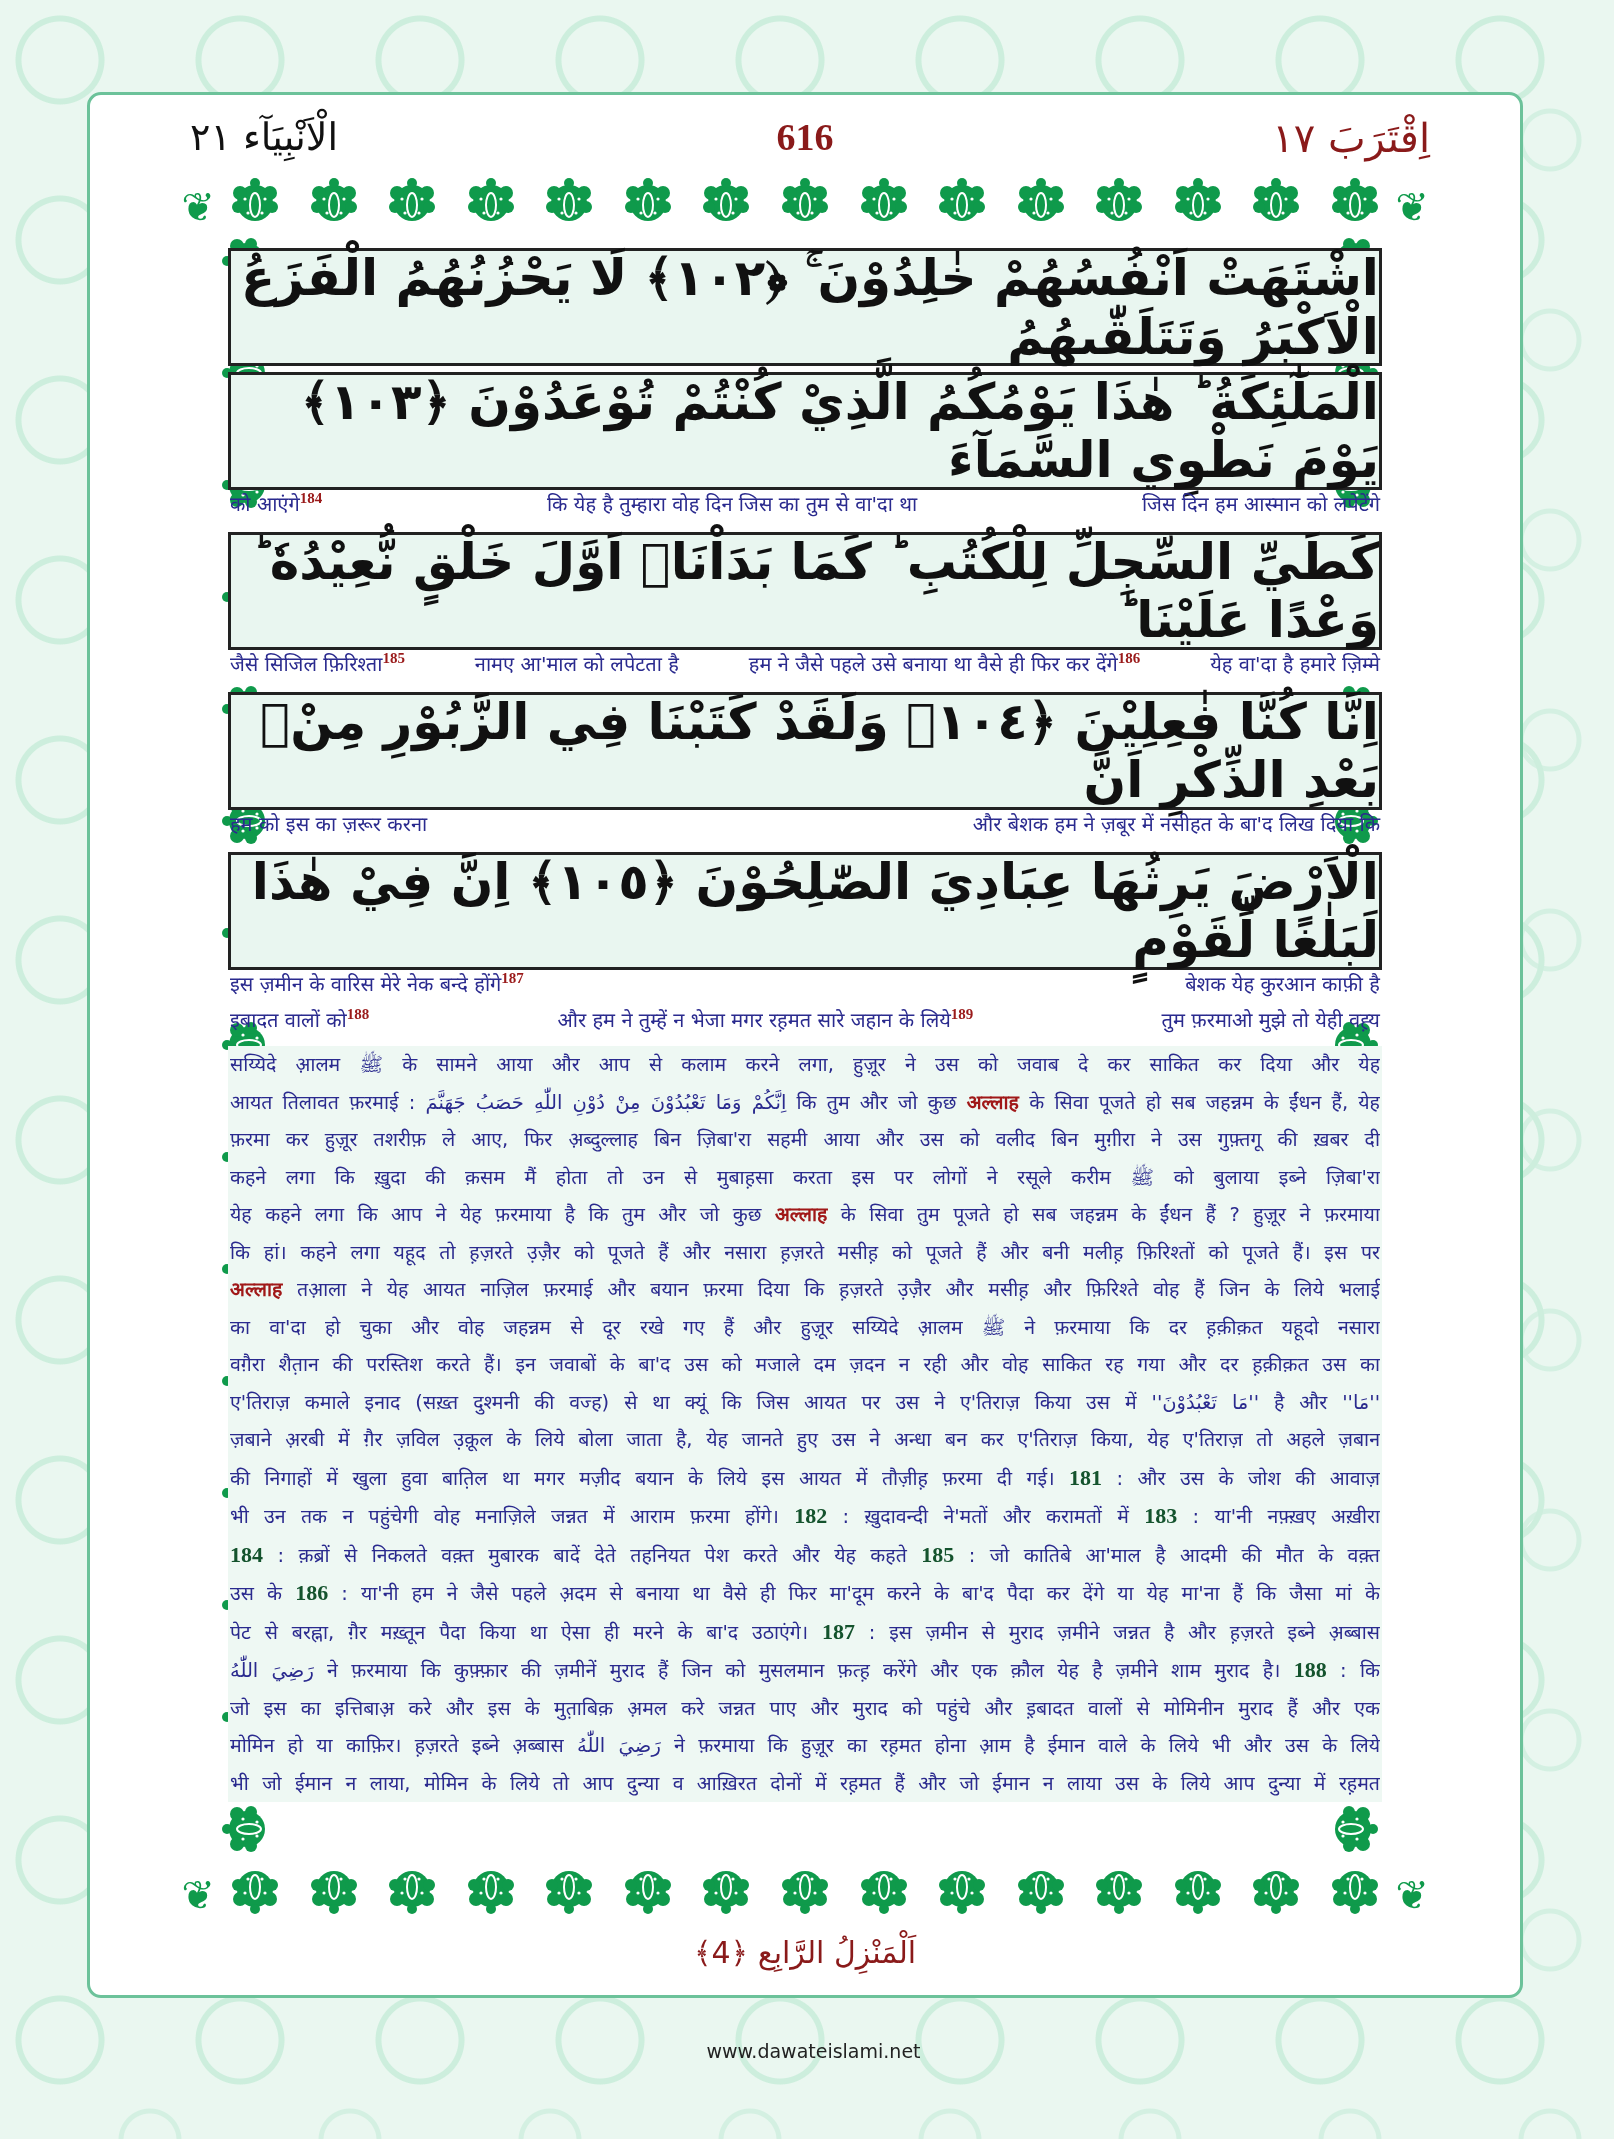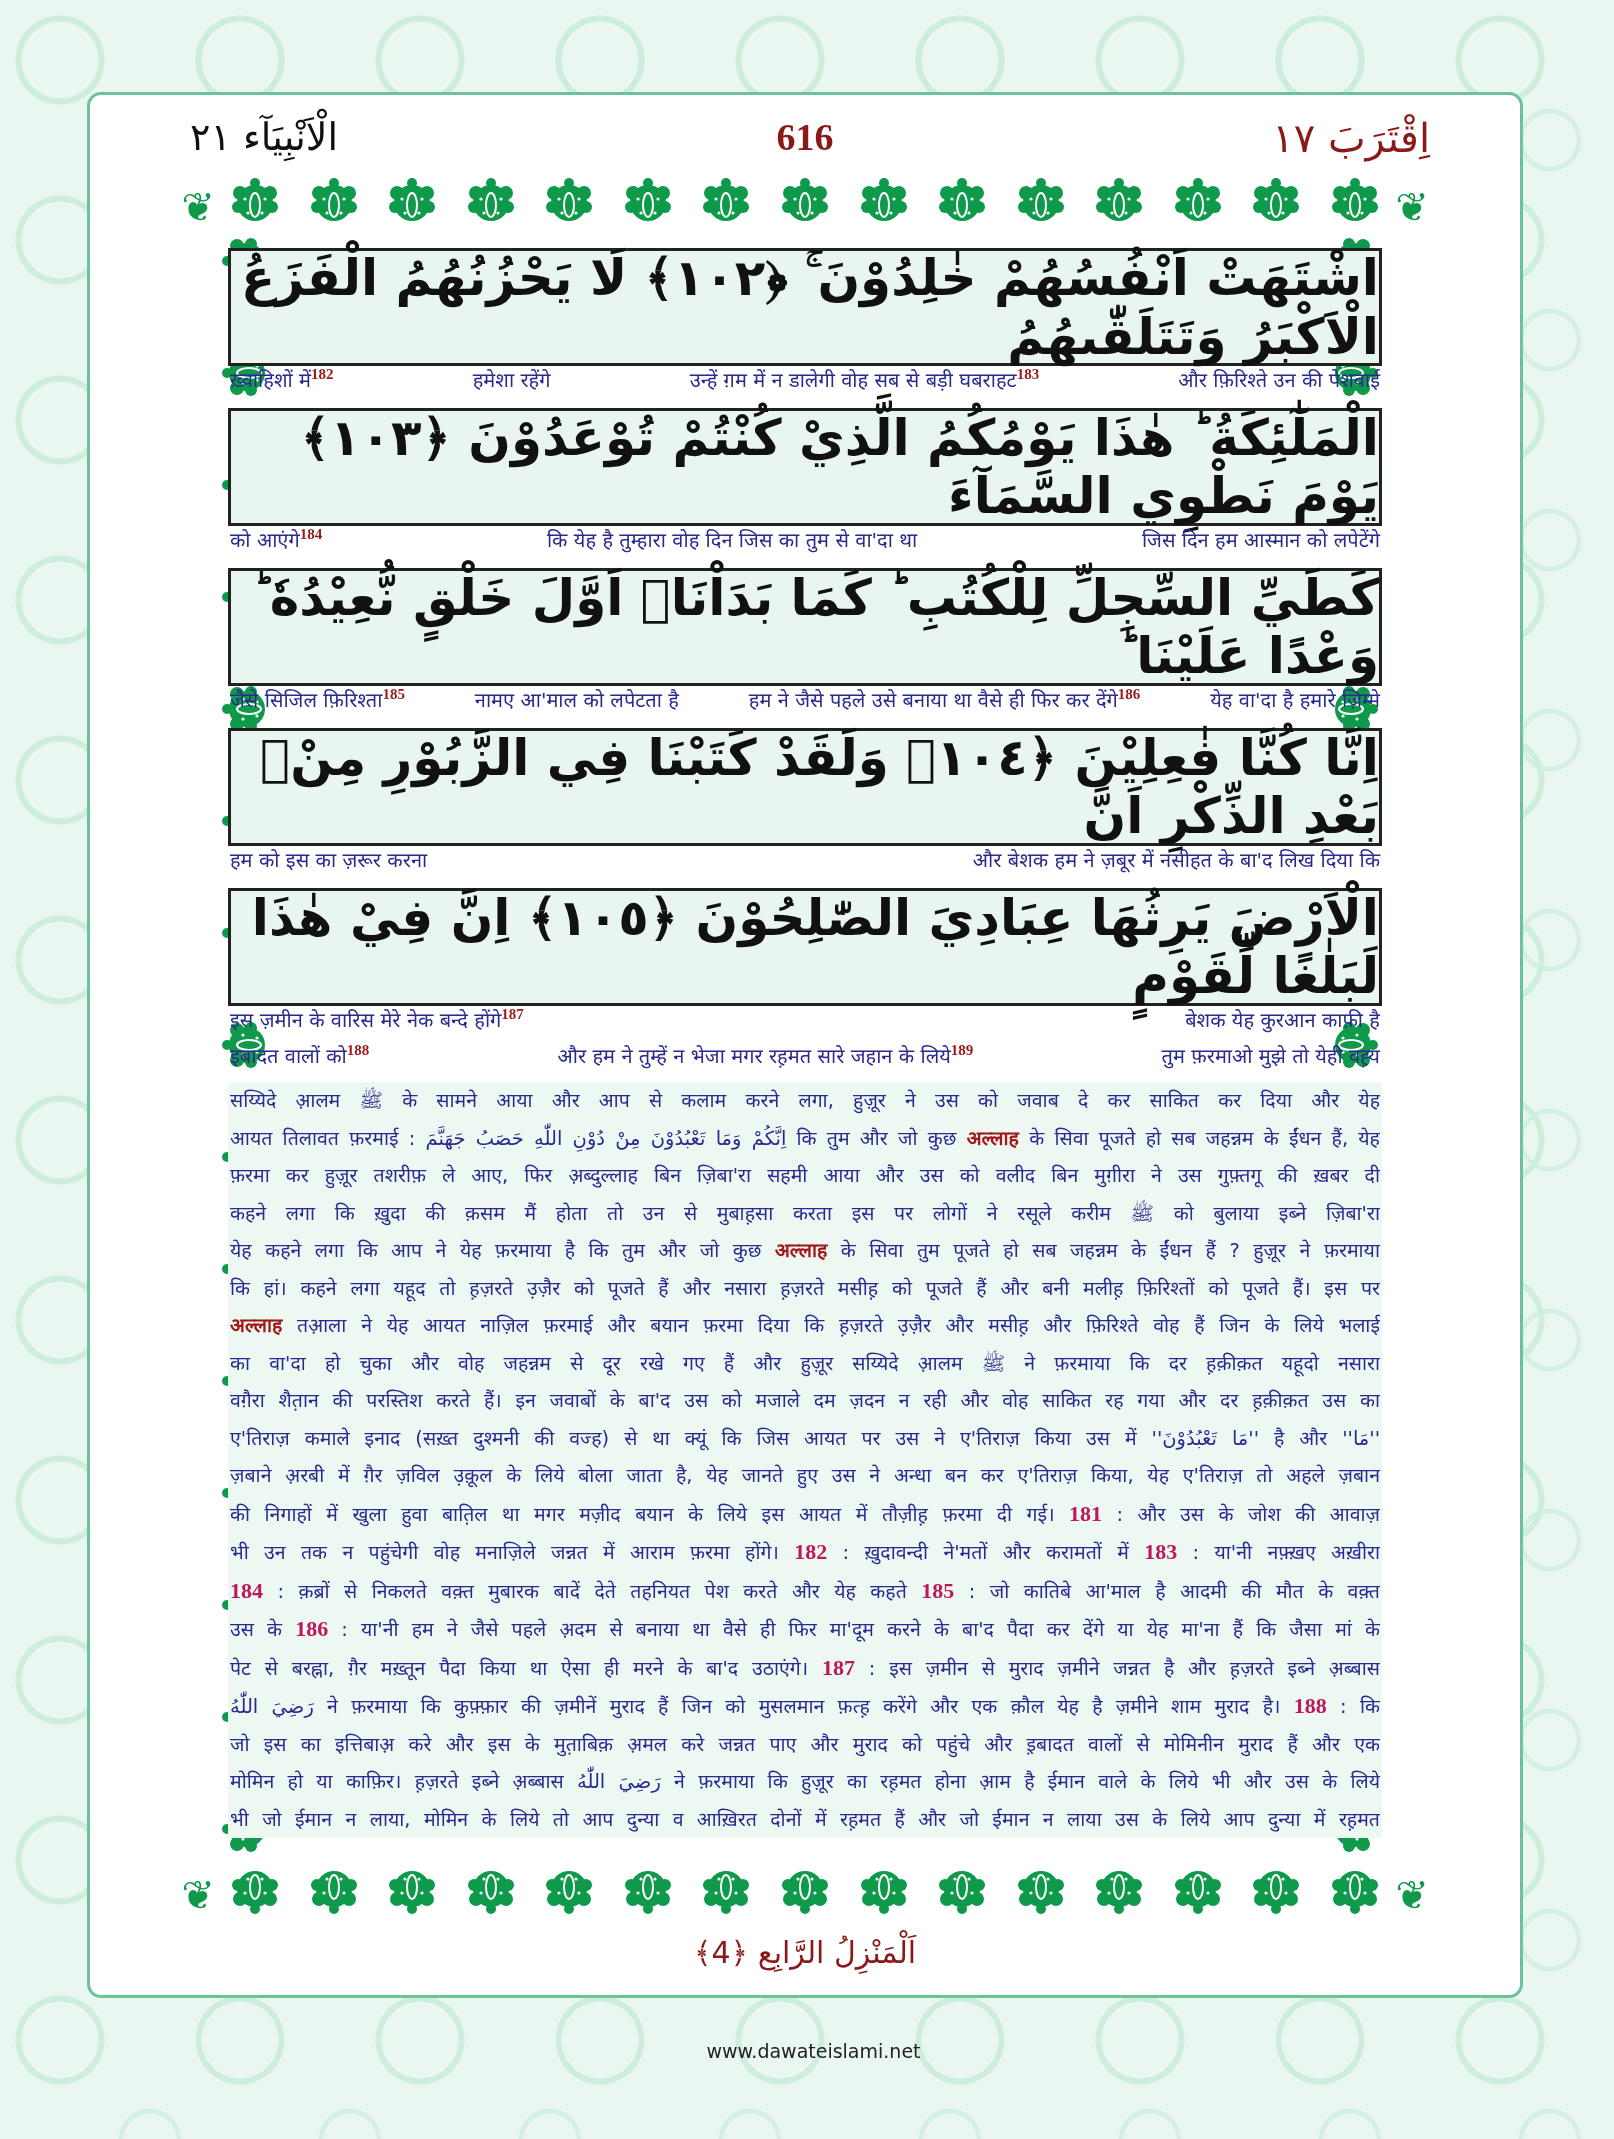--- a/index.html
+++ b/index.html
@@ -48,21 +48,21 @@
     padding:0 2px;
   }
   .fn-sup{color:#9a1a1a;font-family:"Liberation Serif",serif;font-weight:bold;font-size:15px;vertical-align:super;}
   .seg{display:inline-block;}
   .commentary{
     margin-top:4px;background:#eef8f3;font-family:"DejaVu Sans",sans-serif;
     font-size:19.5px;line-height:37.5px;color:#2a2a8e;text-align:justify;padding:0 2px;
   }
   .commentary .cline{display:block;text-align:justify;text-align-last:justify;white-space:nowrap;overflow:hidden;}
   .allah{color:#a01818;font-weight:bold;}
-  .fn-num{color:#be185d;font-family:"Liberation Serif",serif;font-weight:bold;font-size:22px;margin-top:44px;}
+  .fn-num{color:#14532d;font-family:"Liberation Serif",serif;font-weight:bold;font-size:22px;margin-top:44px;}
 
   .manzil{position:absolute;left:0;right:0;top:1840px;text-align:center;font-family:"DejaVu Sans",sans-serif;font-size:30px;color:#8a1a1a;direction:rtl;}
   .website{position:absolute;left:0;right:0;top:2040px;text-align:center;font-family:"DejaVu Sans",sans-serif;font-size:19px;color:#222;padding-left:13px;}
 </style>
 </head>
 <body>
 
 <div class="bg-pattern"></div>
 
 <div class="page">
@@ -1102,26 +1102,20 @@
       </div>
     </div>
   <div class="corner" style="left:78px;top:82px;">❦</div>
   <div class="corner" style="right:78px;top:82px;">❦</div>
   <div class="corner" style="left:78px;top:1770px;">❦</div>
   <div class="corner" style="right:78px;top:1770px;">❦</div>
 
   <div class="content">
     <div id="verses">
         <div class="verse-box">اشْتَهَتْ اَنْفُسُهُمْ خٰلِدُوْنَ ۚ ﴿١٠٢﴾ لَا يَحْزُنُهُمُ الْفَزَعُ الْاَكْبَرُ وَتَتَلَقّٰىهُمُ</div>
-        <div class="trans-line">
-          <span class="seg"><span>ख़्वाहिशों में</span><span class="fn-sup">182</span></span>
-          <span class="seg"><span>हमेशा रहेंगे</span></span>
-          <span class="seg"><span>उन्हें ग़म में न डालेगी वोह सब से बड़ी घबराहट</span><span class="fn-sup">183</span></span>
-          <span class="seg"><span>और फ़िरिश्ते उन की पेशवाई</span></span>
-        </div>
         <div class="verse-box">الْمَلٰٓئِكَةُ ؕ هٰذَا يَوْمُكُمُ الَّذِيْ كُنْتُمْ تُوْعَدُوْنَ ﴿١٠٣﴾ يَوْمَ نَطْوِي السَّمَآءَ</div>
         <div class="trans-line">
           <span class="seg"><span>को आएंगे</span><span class="fn-sup">184</span></span>
           <span class="seg"><span>कि येह है तुम्हारा वोह दिन जिस का तुम से वा'दा था</span></span>
           <span class="seg"><span>जिस दिन हम आस्मान को लपेटेंगे</span></span>
         </div>
         <div class="verse-box">كَطَيِّ السِّجِلِّ لِلْكُتُبِ ؕ كَمَا بَدَاْنَاۤ اَوَّلَ خَلْقٍ نُّعِيْدُهٗ ؕ وَعْدًا عَلَيْنَا ؕ</div>
         <div class="trans-line">
           <span class="seg"><span>जैसे सिजिल फ़िरिश्ता</span><span class="fn-sup">185</span></span>
           <span class="seg"><span>नामए आ'माल को लपेटता है</span></span>

